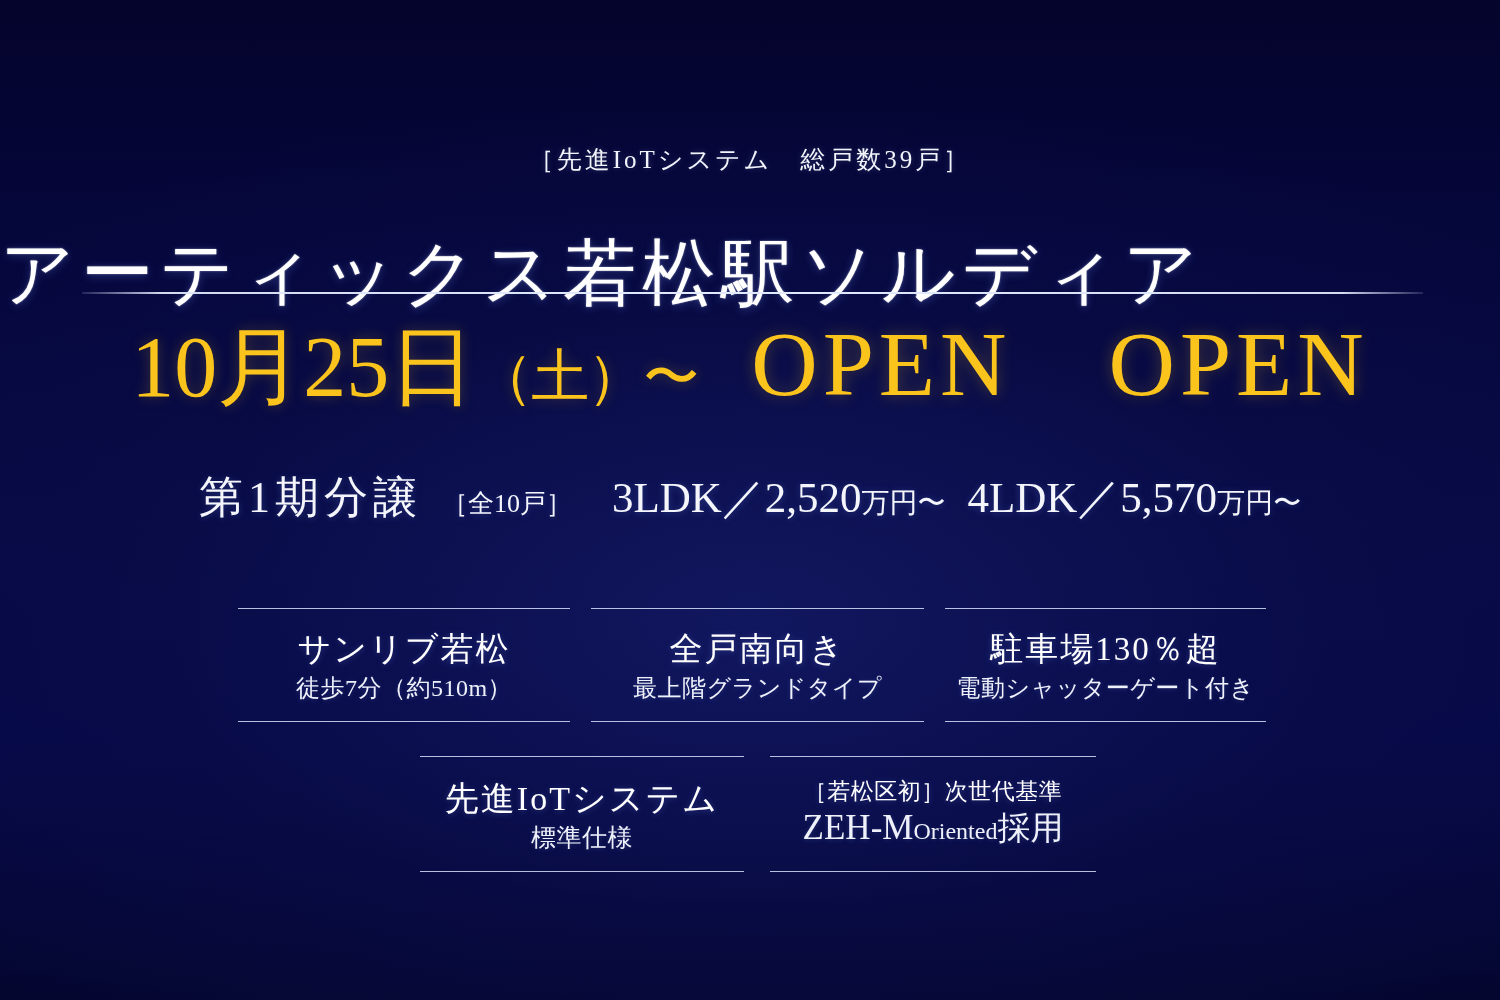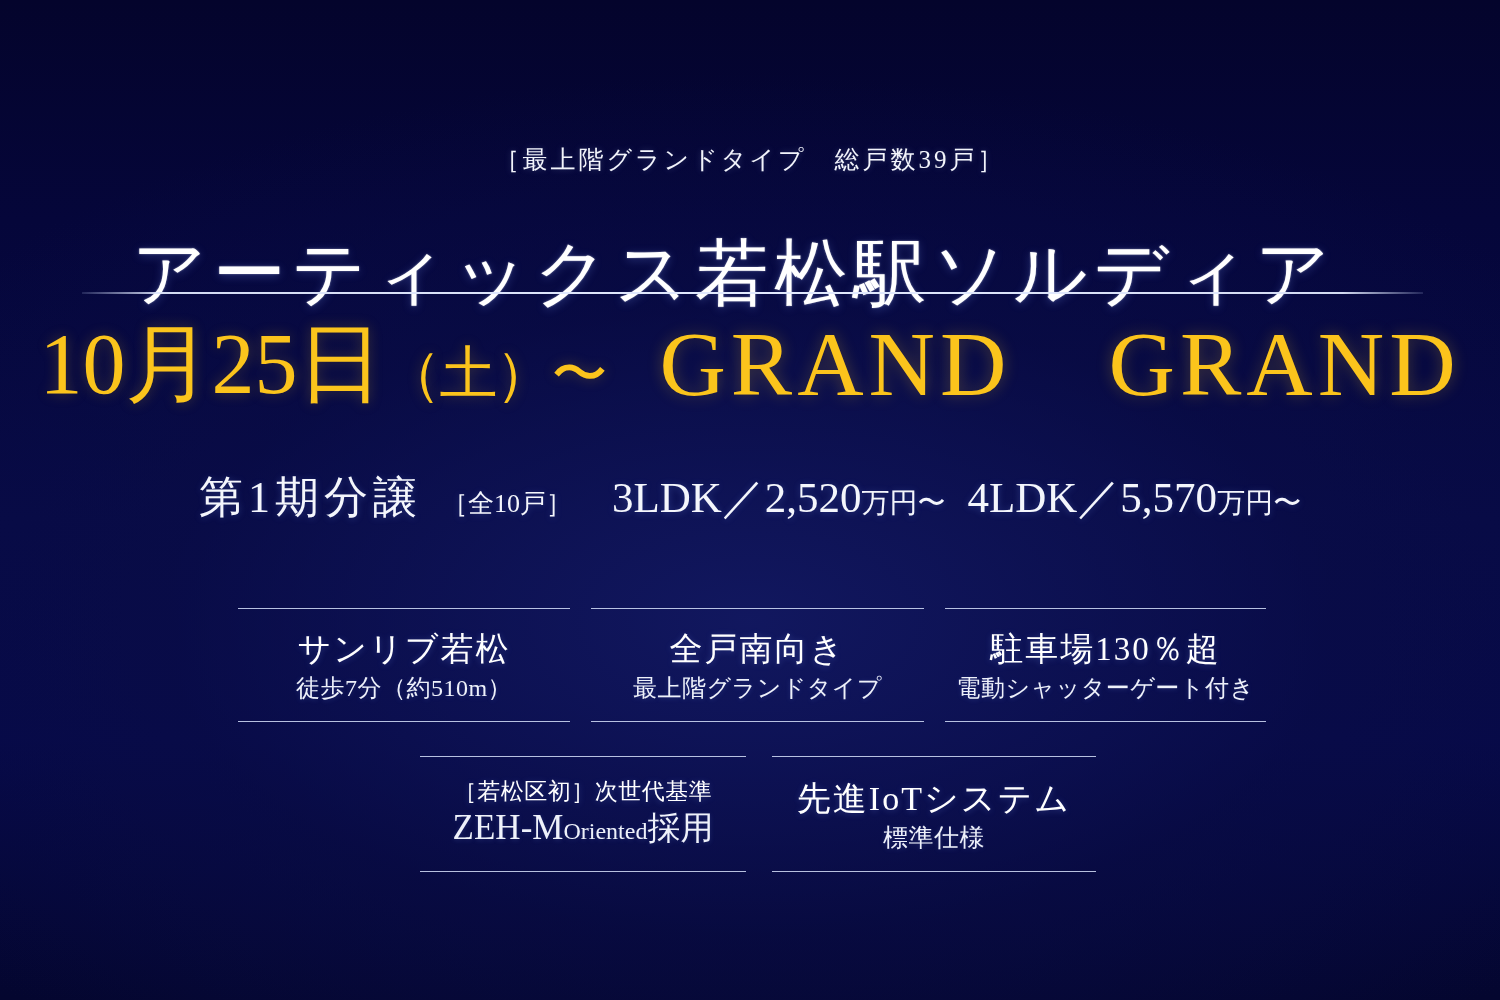--- a/index.html
+++ b/index.html
@@ -42,21 +42,20 @@
     white-space: nowrap;
     text-shadow: 0 0 6px rgba(180,200,255,0.25);
   }
 
   
   .main-title {
     position: absolute;
     top: 186px;
     left: 0;
     width: 1468px;
-    text-align: center;
     font-size: 73px;
     line-height: 1.08;
     letter-spacing: 6px;
     font-weight: 400;
     color: #ffffff;
     white-space: nowrap;
     text-shadow: 0 2px 10px rgba(120,150,255,0.30), 0 0 2px rgba(255,255,255,0.5);
   }
 
   
@@ -69,21 +68,21 @@
     background: linear-gradient(90deg, rgba(190,205,245,0.15) 0%, rgba(222,230,252,0.95) 6%, rgba(226,234,255,1) 50%, rgba(222,230,252,0.95) 94%, rgba(190,205,245,0.15) 100%);
   }
 
   
   .open-row {
     position: absolute;
     top: 318px;
     left: 0;
     width: 1500px;
     display: flex;
-    align-items: center;
+    align-items: flex-end;
     justify-content: center;
     white-space: nowrap;
   }
 
   .open-date {
     font-size: 86px;
     line-height: 1;
     color: #fbc41c;
     letter-spacing: 0px;
     text-shadow: 0 0 14px rgba(251,196,28,0.25);
@@ -228,32 +227,32 @@
   }
 
   .feature.f4 .feature-title { font-size: 34px; }
   .feature.f4 .feature-sub  { font-size: 25px; }
 </style>
 </head>
 <body>
 
 <div class="banner">
 
-  <div class="eyebrow">［最上階グランドタイプ　総戸数39戸］</div>
+  <div class="eyebrow">［先進IoTシステム　総戸数39戸］</div>
 
   <h1 class="main-title">アーティックス若松駅ソルディア</h1>
 
   <div class="title-rule"></div>
 
   <div class="open-row">
     <span class="open-date">
       <span>10月25日</span><span class="paren">（土）</span><span class="tilde">〜</span>
     </span>
     <span class="open-gap"></span>
-    <span class="open-label">GRAND　GRAND</span>
+    <span class="open-label">OPEN　OPEN</span>
   </div>
 
   <div class="price-row">
     <span class="phase">第1期分譲</span>
     <span class="phase-units">［全10戸］</span>
     <span class="plan-gap"></span>
     <span class="plan"><span>3LDK／2,520</span><span class="man">万円〜</span></span>
     <span class="plan-sep"></span>
     <span class="plan"><span>4LDK／5,570</span><span class="man">万円〜</span></span>
   </div>
@@ -267,23 +266,23 @@
       <div class="feature-title">全戸南向き</div>
       <div class="feature-sub">最上階グランドタイプ</div>
     </div>
     <div class="feature f3">
       <div class="feature-title">駐車場130％超</div>
       <div class="feature-sub">電動シャッターゲート付き</div>
     </div>
   </div>
 
   <div class="features-bottom">
+    <div class="feature f4">
+      <div class="feature-title">先進IoTシステム</div>
+      <div class="feature-sub">標準仕様</div>
+    </div>
     <div class="feature f5">
       <div class="feature-title">［若松区初］次世代基準</div>
       <div class="feature-sub"><span>ZEH-M</span><span class="oriented">Oriented</span><span class="adopt">採用</span></div>
     </div>
-    <div class="feature f4">
-      <div class="feature-title">先進IoTシステム</div>
-      <div class="feature-sub">標準仕様</div>
-    </div>
   </div>
 
 </div>
 
 </body></html>

